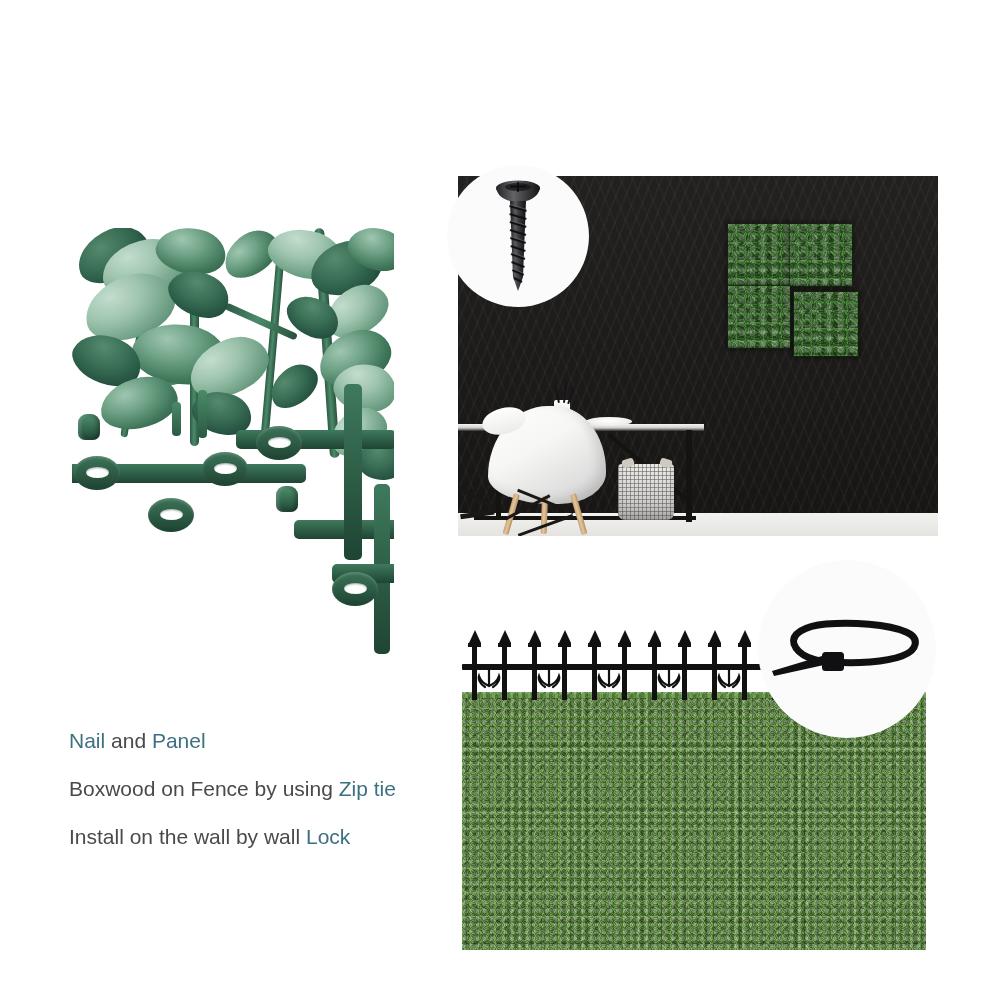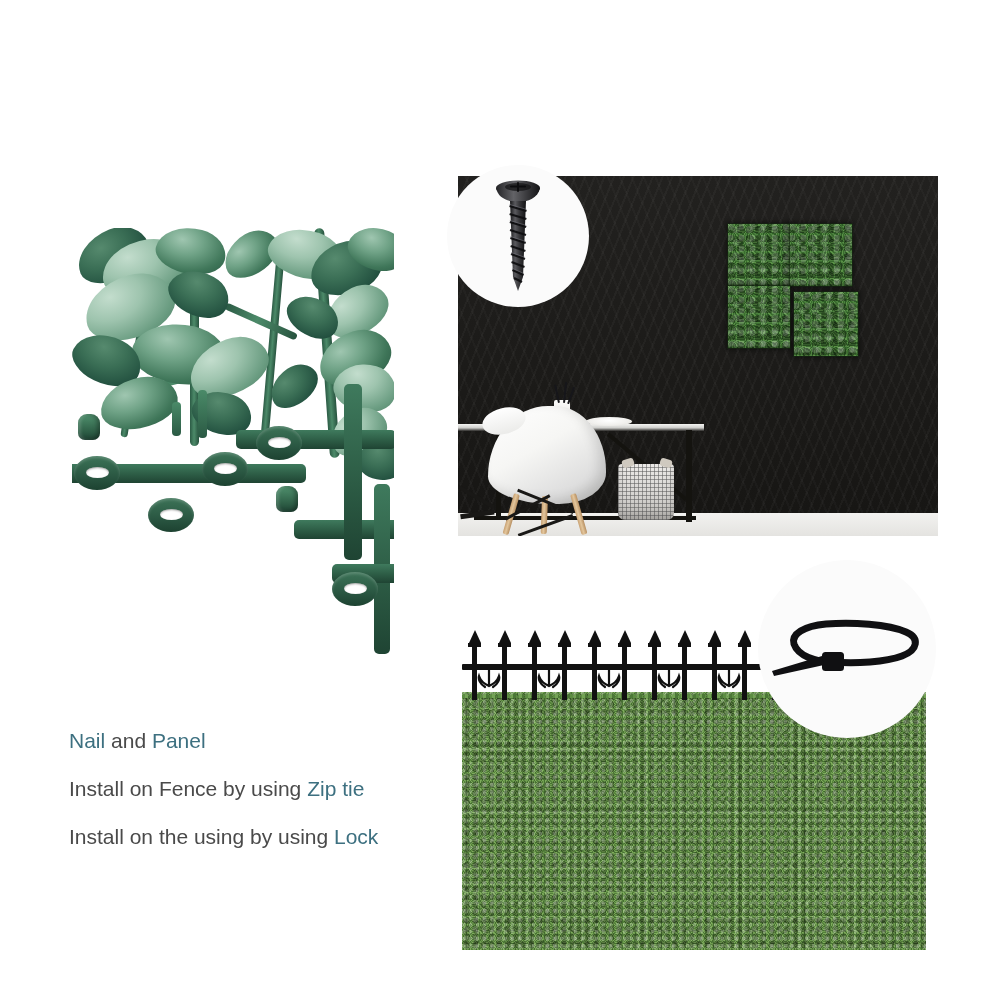--- a/index.html
+++ b/index.html
@@ -507,20 +507,20 @@
         <path d="M54 49 L4 60 L2 55 L52 40 Z" fill="#101012"></path>
       </svg>
     </div>
   </div>
 
   <div class="captions">
     <div class="cap-line">
       <span class="hl">Nail</span><span> and </span><span class="hl">Panel</span>
     </div>
     <div class="cap-line">
-      <span>Install on Fence by using </span><span class="hl">Zip tie</span>
+      <span>Boxwood on Fence by using </span><span class="hl">Zip tie</span>
     </div>
     <div class="cap-line">
-      <span>Install on the using by using </span><span class="hl">Lock</span>
+      <span>Install on the wall by wall </span><span class="hl">Lock</span>
     </div>
   </div>
 
 </div>
 
 </body></html>

